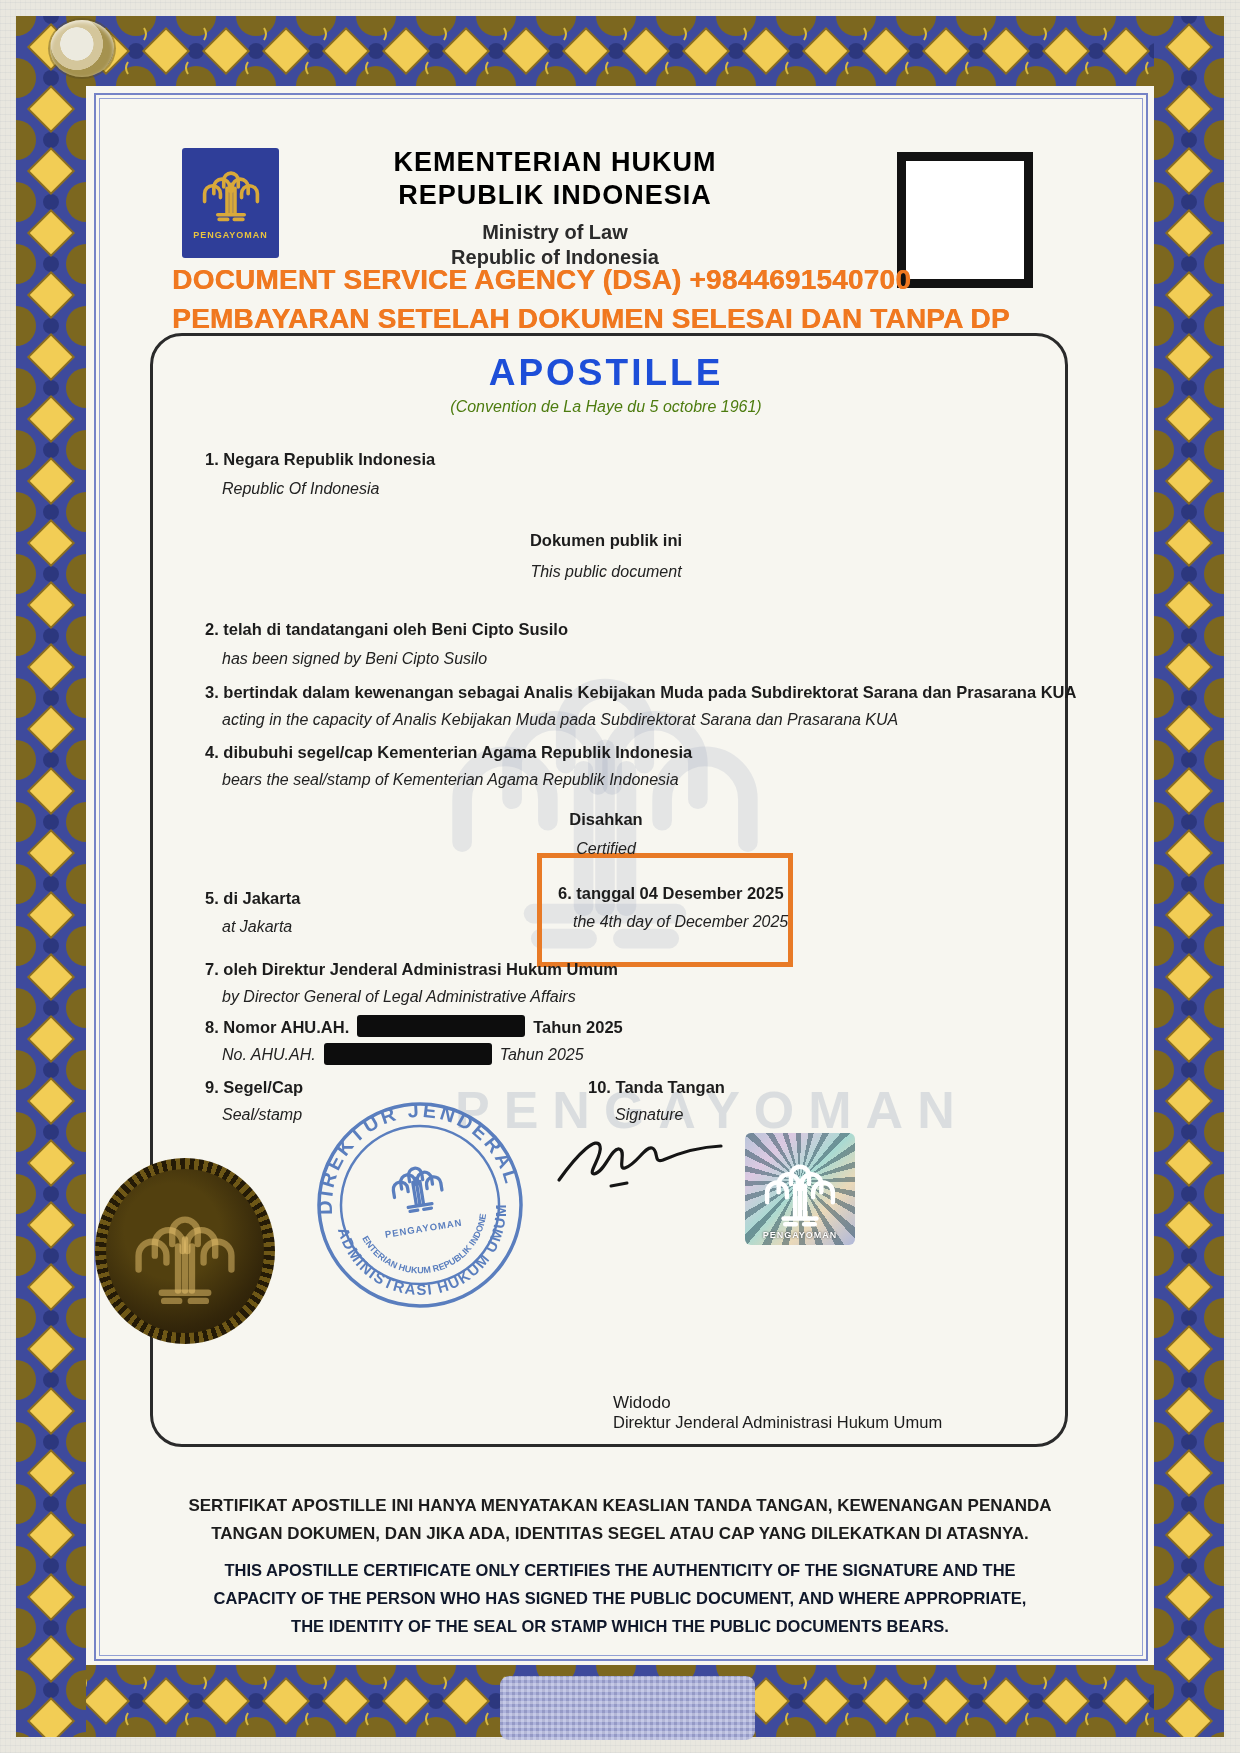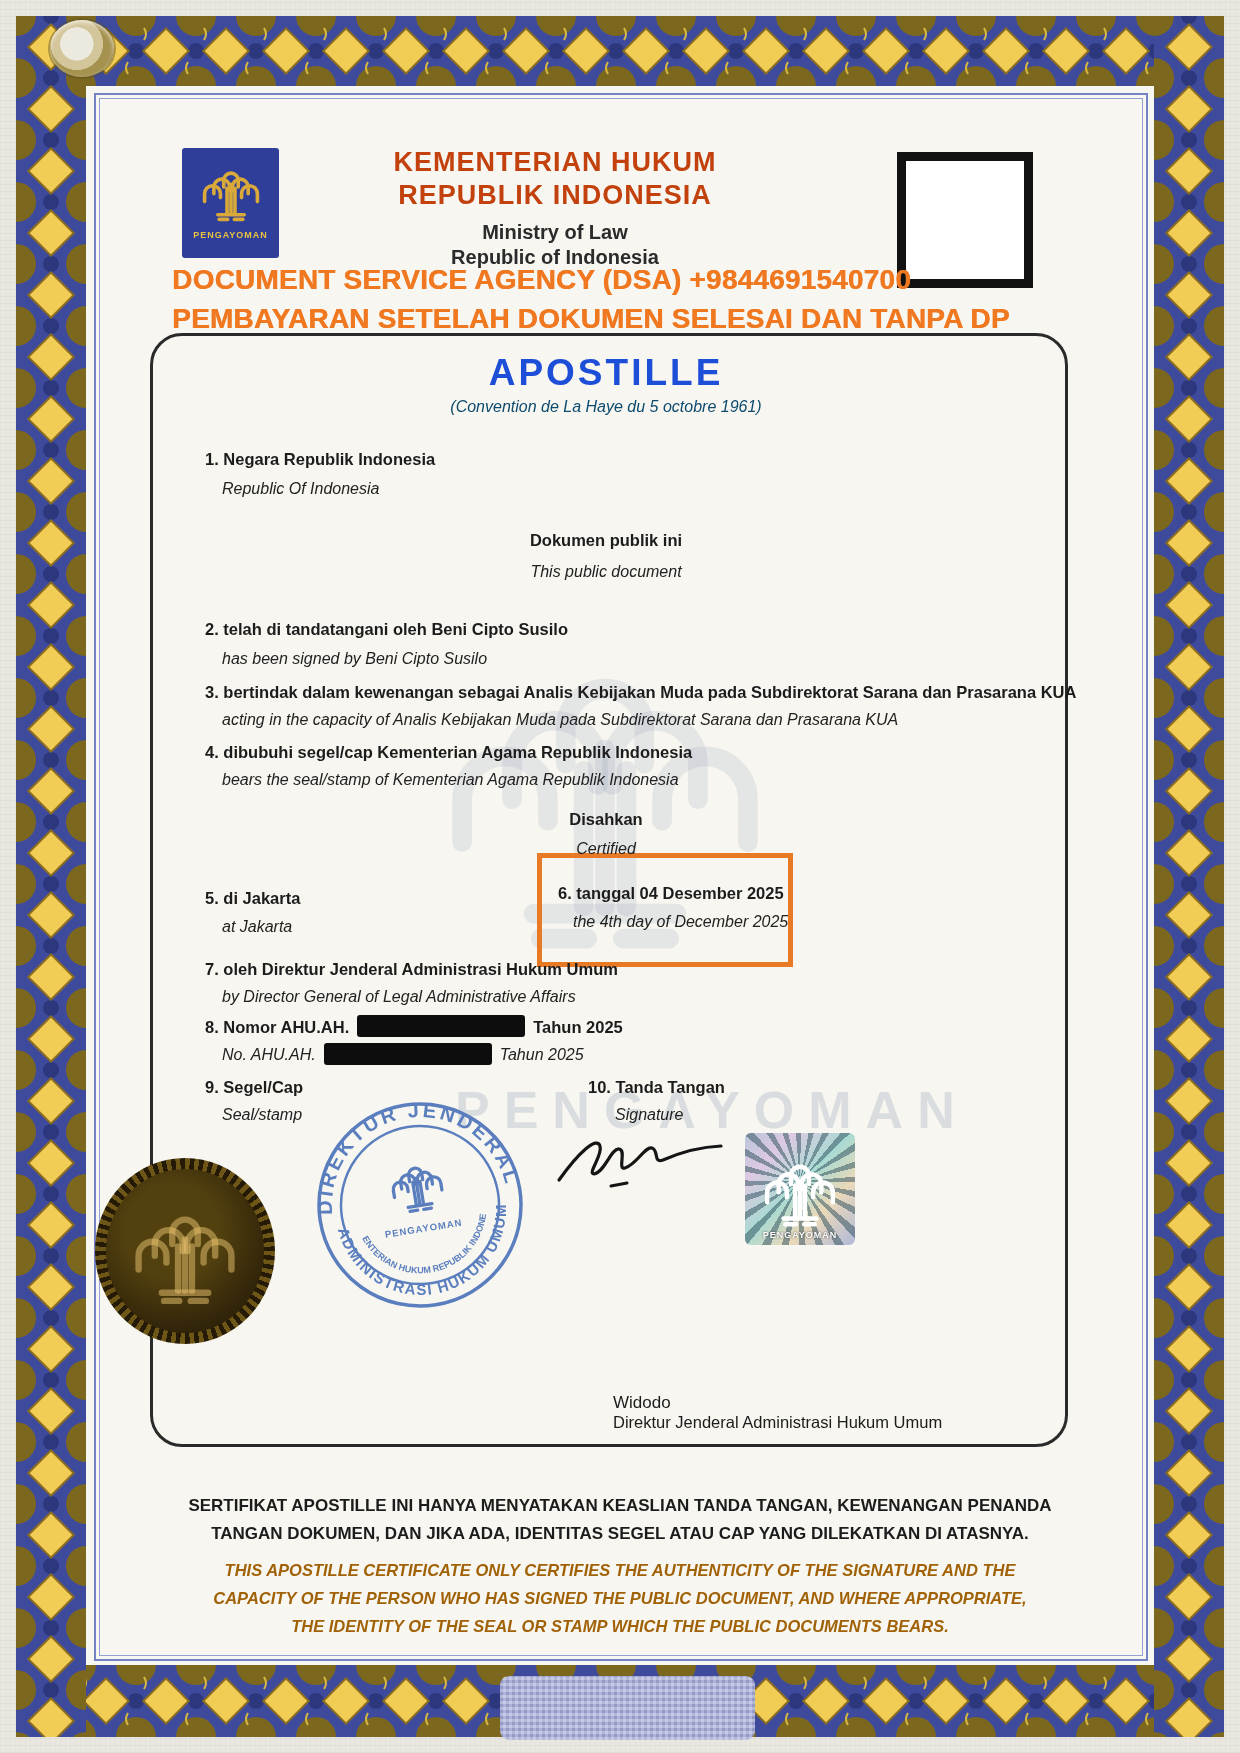--- a/index.html
+++ b/index.html
@@ -14,32 +14,32 @@
   .z2{z-index:2;} .z5{z-index:5;}
   
   .sheet{left:86px;top:86px;width:1068px;height:1579px;background:#f7f6f0;z-index:2;}
   .inner-frame{left:94px;top:93px;width:1050px;height:1564px;border:2px solid #7583c6;z-index:3;}
   .inner-frame::after{content:"";position:absolute;inset:3px;border:1px solid #93a0d4;}
   
   .logo-box{left:182px;top:148px;width:97px;height:110px;background:#2f3e99;border-radius:3px;z-index:4;
             display:flex;flex-direction:column;align-items:center;justify-content:flex-start;}
   .logo-caption{color:#e8c33f;font-size:9px;font-weight:bold;letter-spacing:1px;margin-top:2px;}
   .ministry{left:330px;top:146px;width:450px;text-align:center;z-index:4;}
-  .ministry .id{font-size:27px;font-weight:600;letter-spacing:1px;line-height:33px;color:#c2410c;}
+  .ministry .id{font-size:27px;font-weight:600;letter-spacing:1px;line-height:33px;color:#000000;}
   .ministry .en{font-size:20px;font-weight:bold;line-height:25px;color:#2b2b2b;margin-top:8px;}
   .qr-redaction{left:897px;top:152px;width:118px;height:118px;background:#fff;border:9px solid #121212;z-index:4;}
   
   .overlay-text{left:172px;top:260px;z-index:6;font-weight:bold;font-size:28px;line-height:39px;
                 letter-spacing:0.2px;white-space:nowrap;color:#f07820;
                 text-shadow:0.5px 0 0 #f07820;}
   
   .cert-box{left:150px;top:333px;width:912px;height:1108px;border:3px solid #2a2a2a;border-radius:32px;z-index:4;}
   .cert-title{left:150px;top:352px;width:912px;text-align:center;font-size:37px;font-weight:bold;
               letter-spacing:3px;z-index:5;color:#1d4ed8;}
-  .cert-sub{left:150px;top:398px;width:912px;text-align:center;font-size:16px;font-style:italic;z-index:5;color:#0c4a6e;}
+  .cert-sub{left:150px;top:398px;width:912px;text-align:center;font-size:16px;font-style:italic;z-index:5;color:#4d7c0f;}
   .id-line{font-weight:bold;font-size:16.5px;white-space:nowrap;z-index:5;color:#1c1c1c;}
   .en-line{font-style:italic;font-size:16px;white-space:nowrap;z-index:5;color:#222;}
   .centered{width:912px;left:150px;text-align:center;}
   .hl-box{left:537px;top:853px;width:246px;height:104px;border:5px solid #e87a26;z-index:4;}
   .redact-bar{display:inline-block;width:168px;height:22px;background:#0d0d0d;border-radius:3px;
               vertical-align:middle;margin:0 8px 2px 8px;}
   .row8{display:flex;align-items:center;z-index:5;}
   
   .stamp{left:313px;top:1098px;width:214px;height:214px;z-index:5;transform:rotate(-9deg);opacity:0.92;}
   .gold-seal{left:95px;top:1158px;width:180px;height:186px;z-index:5;}
@@ -54,22 +54,22 @@
   .holo::before{content:"";position:absolute;inset:-20px;
       background:repeating-conic-gradient(from 10deg at 50% 45%, rgba(44,78,92,0.5) 0 6deg, rgba(255,255,255,0) 6deg 15deg);}
   .holo-caption{position:absolute;bottom:5px;left:0;right:0;text-align:center;color:#fff;
       font-size:9px;font-weight:bold;letter-spacing:1px;text-shadow:0 0 2px #333;}
   .sig-block{left:613px;top:1393px;z-index:5;}
   .sig-name{font-size:17px;color:#1c1c1c;}
   .sig-title{font-size:16.5px;color:#1c1c1c;}
   
   .footer-id{left:160px;top:1492px;width:920px;text-align:center;z-index:4;font-weight:bold;
              font-size:17px;line-height:28px;color:#1c1c1c;}
-  .footer-en{left:150px;top:1556px;width:940px;text-align:center;z-index:4;font-style:italic;font-weight:bold;
-             font-size:16.5px;line-height:28px;color:#a16207;}
+  .footer-en{left:150px;top:1556px;width:940px;text-align:center;z-index:4;font-weight:bold;
+             font-size:16.5px;line-height:28px;color:#0f172a;}
   
   .wm-emblem{left:425px;top:585px;color:rgba(128,146,176,0.16);z-index:3;}
   .wm-text{left:455px;top:1080px;font-size:52px;font-weight:bold;letter-spacing:14px;
            color:rgba(144,157,178,0.28);z-index:3;white-space:nowrap;}
   
   .eyelet{left:50px;top:20px;width:64px;height:57px;border-radius:50%;z-index:4;
      background:radial-gradient(circle at 42% 42%, #eceadf 0 33%, #d4c69b 34% 52%, #a5924f 53% 74%, #7c6c3a 75% 100%);
      box-shadow:0 0 0 2px rgba(90,80,40,.45), inset 0 2px 4px rgba(255,255,255,.7);}
   .blur-redaction{left:500px;top:1676px;width:255px;height:64px;border-radius:9px;z-index:4;
      background-color:#aeb3dc;

